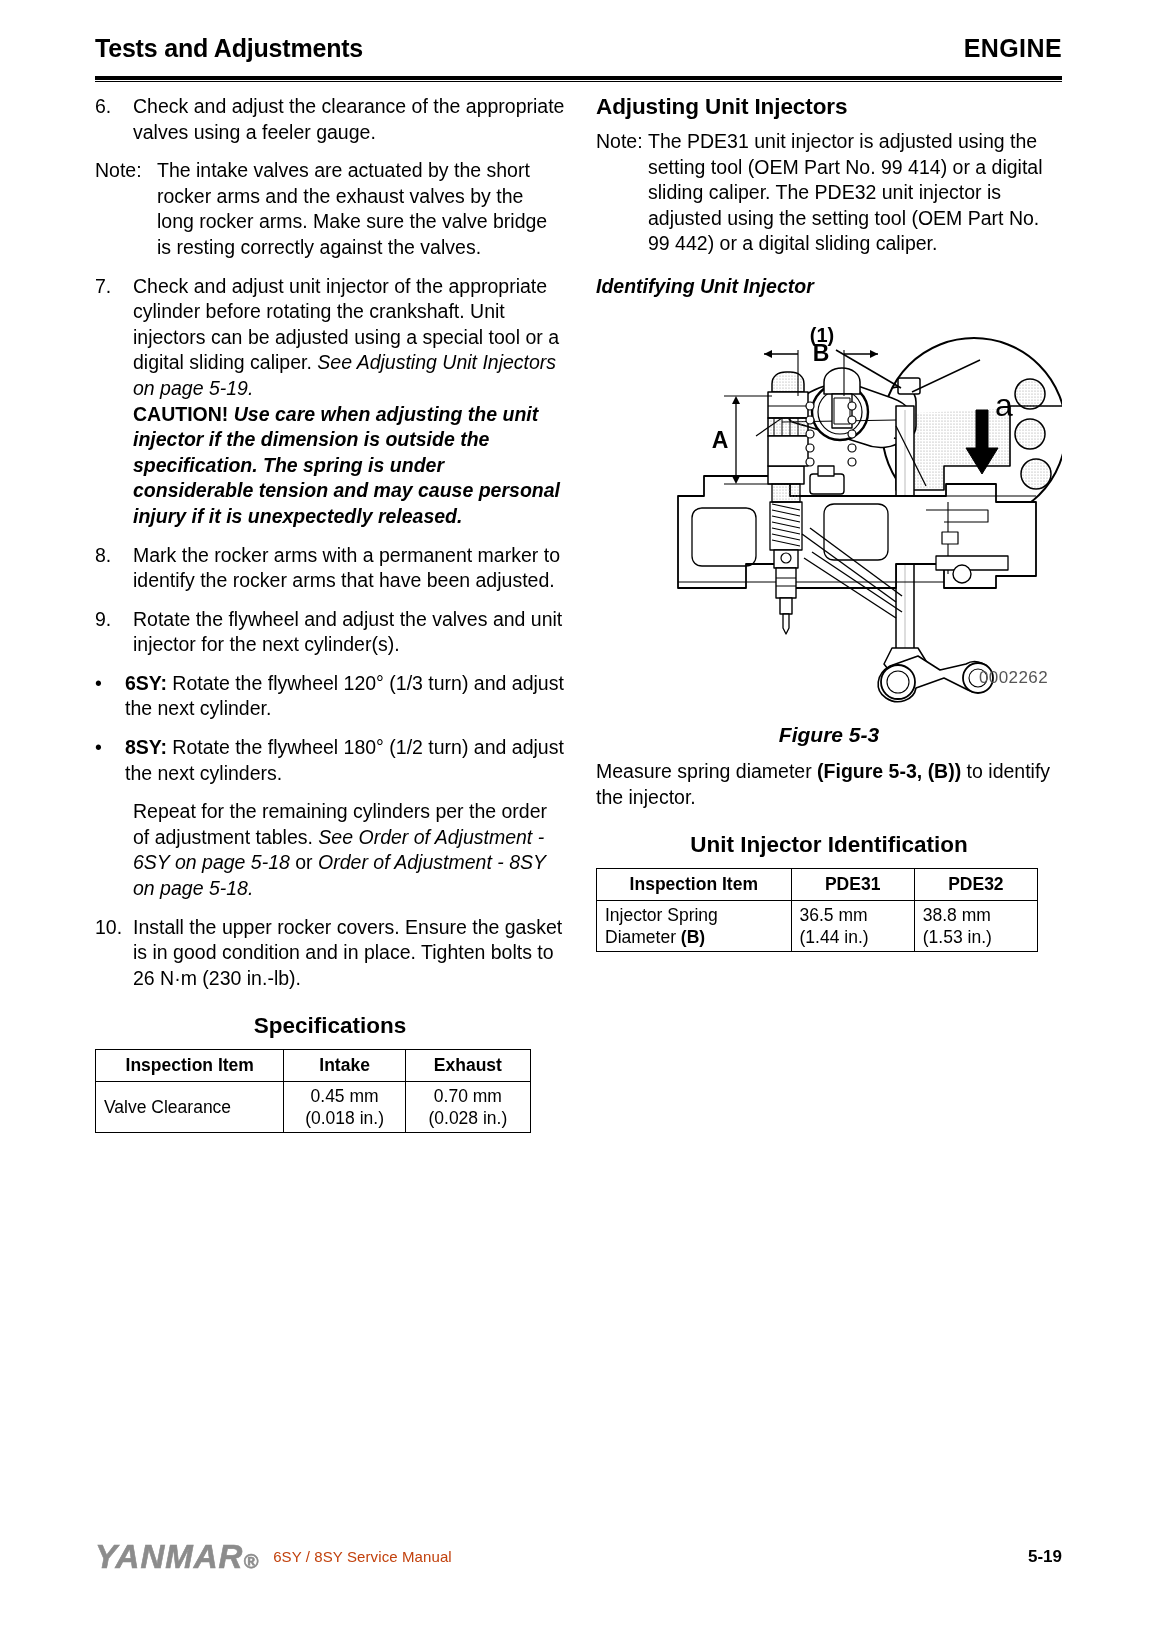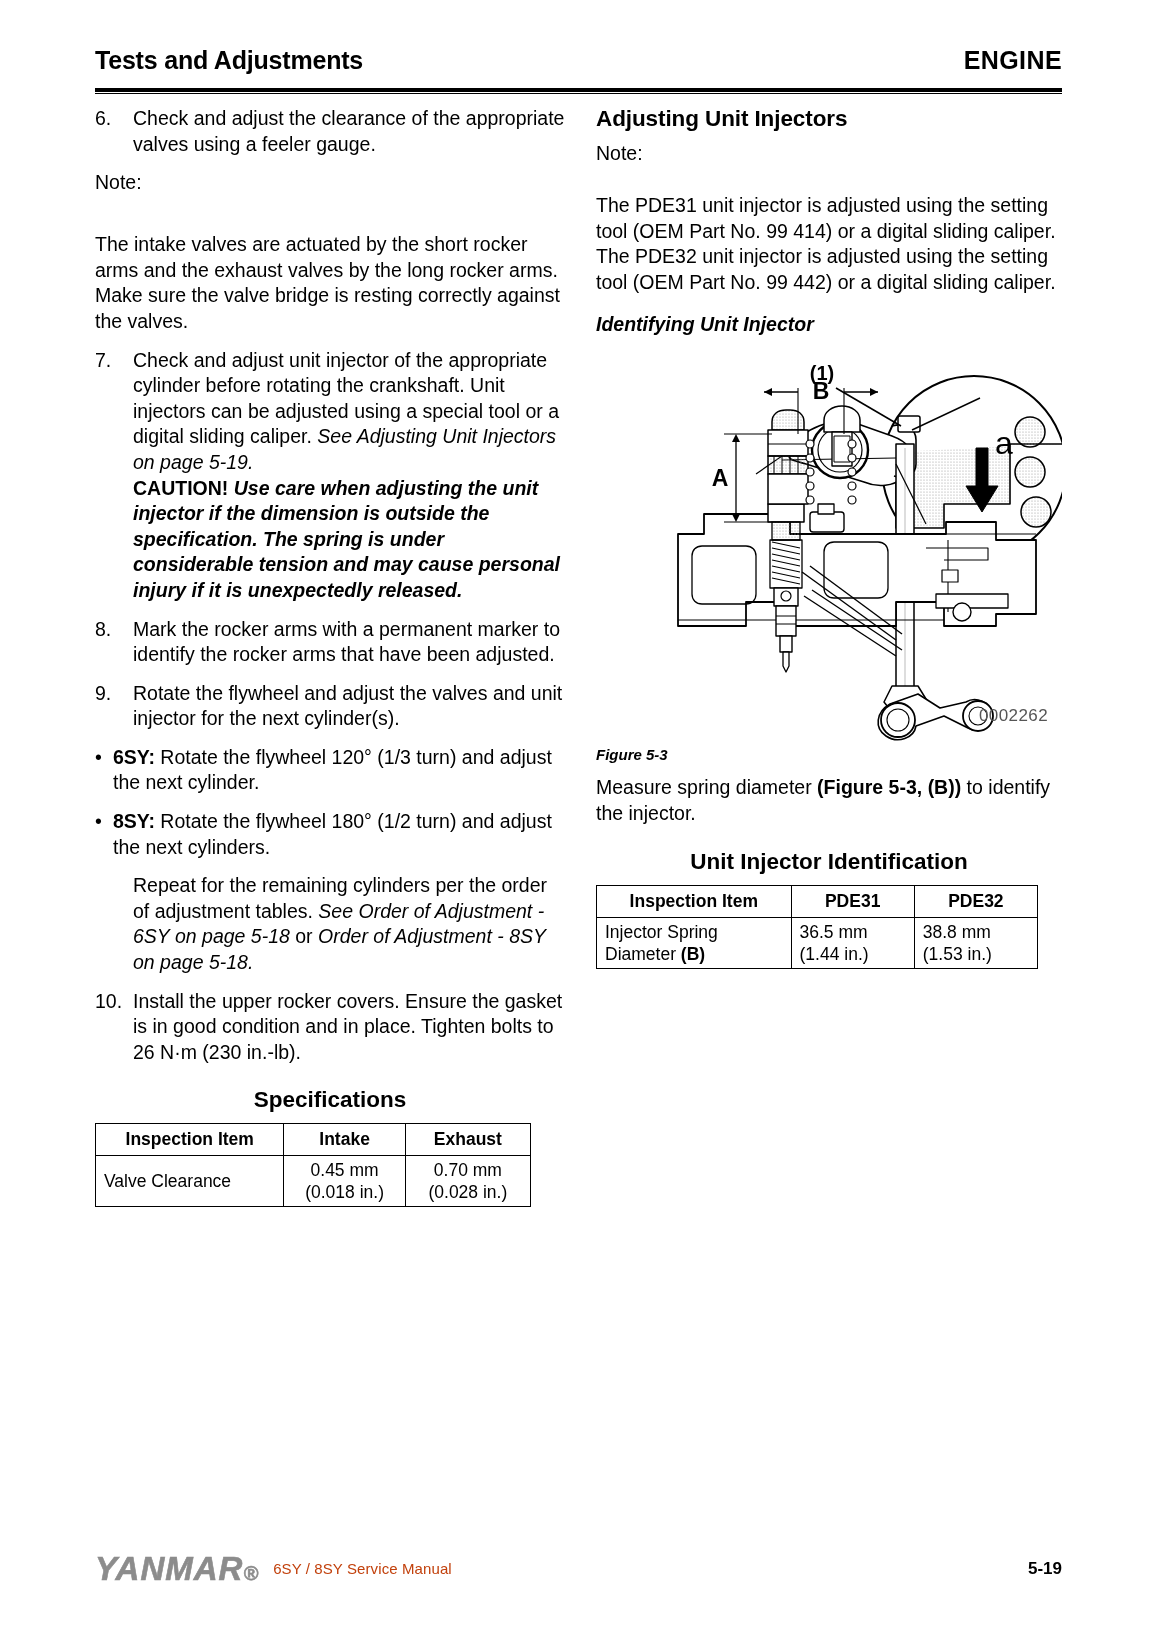--- a/index.html
+++ b/index.html
@@ -11,21 +11,21 @@
     width: 1157px;
     height: 1637px;
     position: relative;
     font-family: "Liberation Sans", sans-serif;
     color: #000000;
     overflow: hidden;
   }
 
   .page {
     position: absolute;
-    left: 0; top: 12px;
+    left: 0; top: 0;
     width: 1157px;
     height: 1156px;
   }
 
   
   .page-header {
     position: absolute;
     left: 95px;
     top: 34px;
     width: 967px;
@@ -94,21 +94,20 @@
     width: 38px;
     flex: 0 0 38px;
   }
   .num-item .body { flex: 1 1 auto; }
 
   .note-item {
     display: flex;
     font-size: 19.5px;
     line-height: 25.6px;
     margin-bottom: 13px;
-    flex-direction: column;
   }
   .note-item .note-lbl {
     width: 62px;
     flex: 0 0 62px;
   }
   .note-item .body { flex: 1 1 auto; }
 
   .note-item-r .note-lbl {
     width: 52px;
     flex: 0 0 52px;
@@ -118,21 +117,21 @@
     display: flex;
     font-size: 19.5px;
     line-height: 25.6px;
     margin-bottom: 13px;
   }
   .bullet-item .bull {
     width: 18px;
     flex: 0 0 18px;
     text-align: left;
   }
-  .bullet-item .body { flex: 1 1 auto; }
+  .bullet-item .body { flex: 1 1 auto; margin-left: 12px; }
 
   .indent-para {
     margin-left: 38px;
     font-size: 19.5px;
     line-height: 25.6px;
     margin-bottom: 13px;
   }
 
   i, .ital { font-style: italic; }
   b, .bold { font-weight: bold; }
@@ -209,25 +208,25 @@
   .fig-svg { display: block; }
   .fig-number {
     position: absolute;
     right: 14px;
     bottom: 18px;
     font-size: 17px;
     color: #555555;
     letter-spacing: 0.4px;
   }
   .fig-caption {
-    text-align: left;
-    font-size: 15px;
+    text-align: center;
+    font-size: 21px;
     font-weight: bold;
     font-style: italic;
-    margin-top: 2px;
+    margin-top: 17px;
     margin-bottom: 12px;
   }
 
   
   .footer {
     position: absolute;
     left: 95px;
     top: 1540px;
     width: 967px;
     display: flex;

